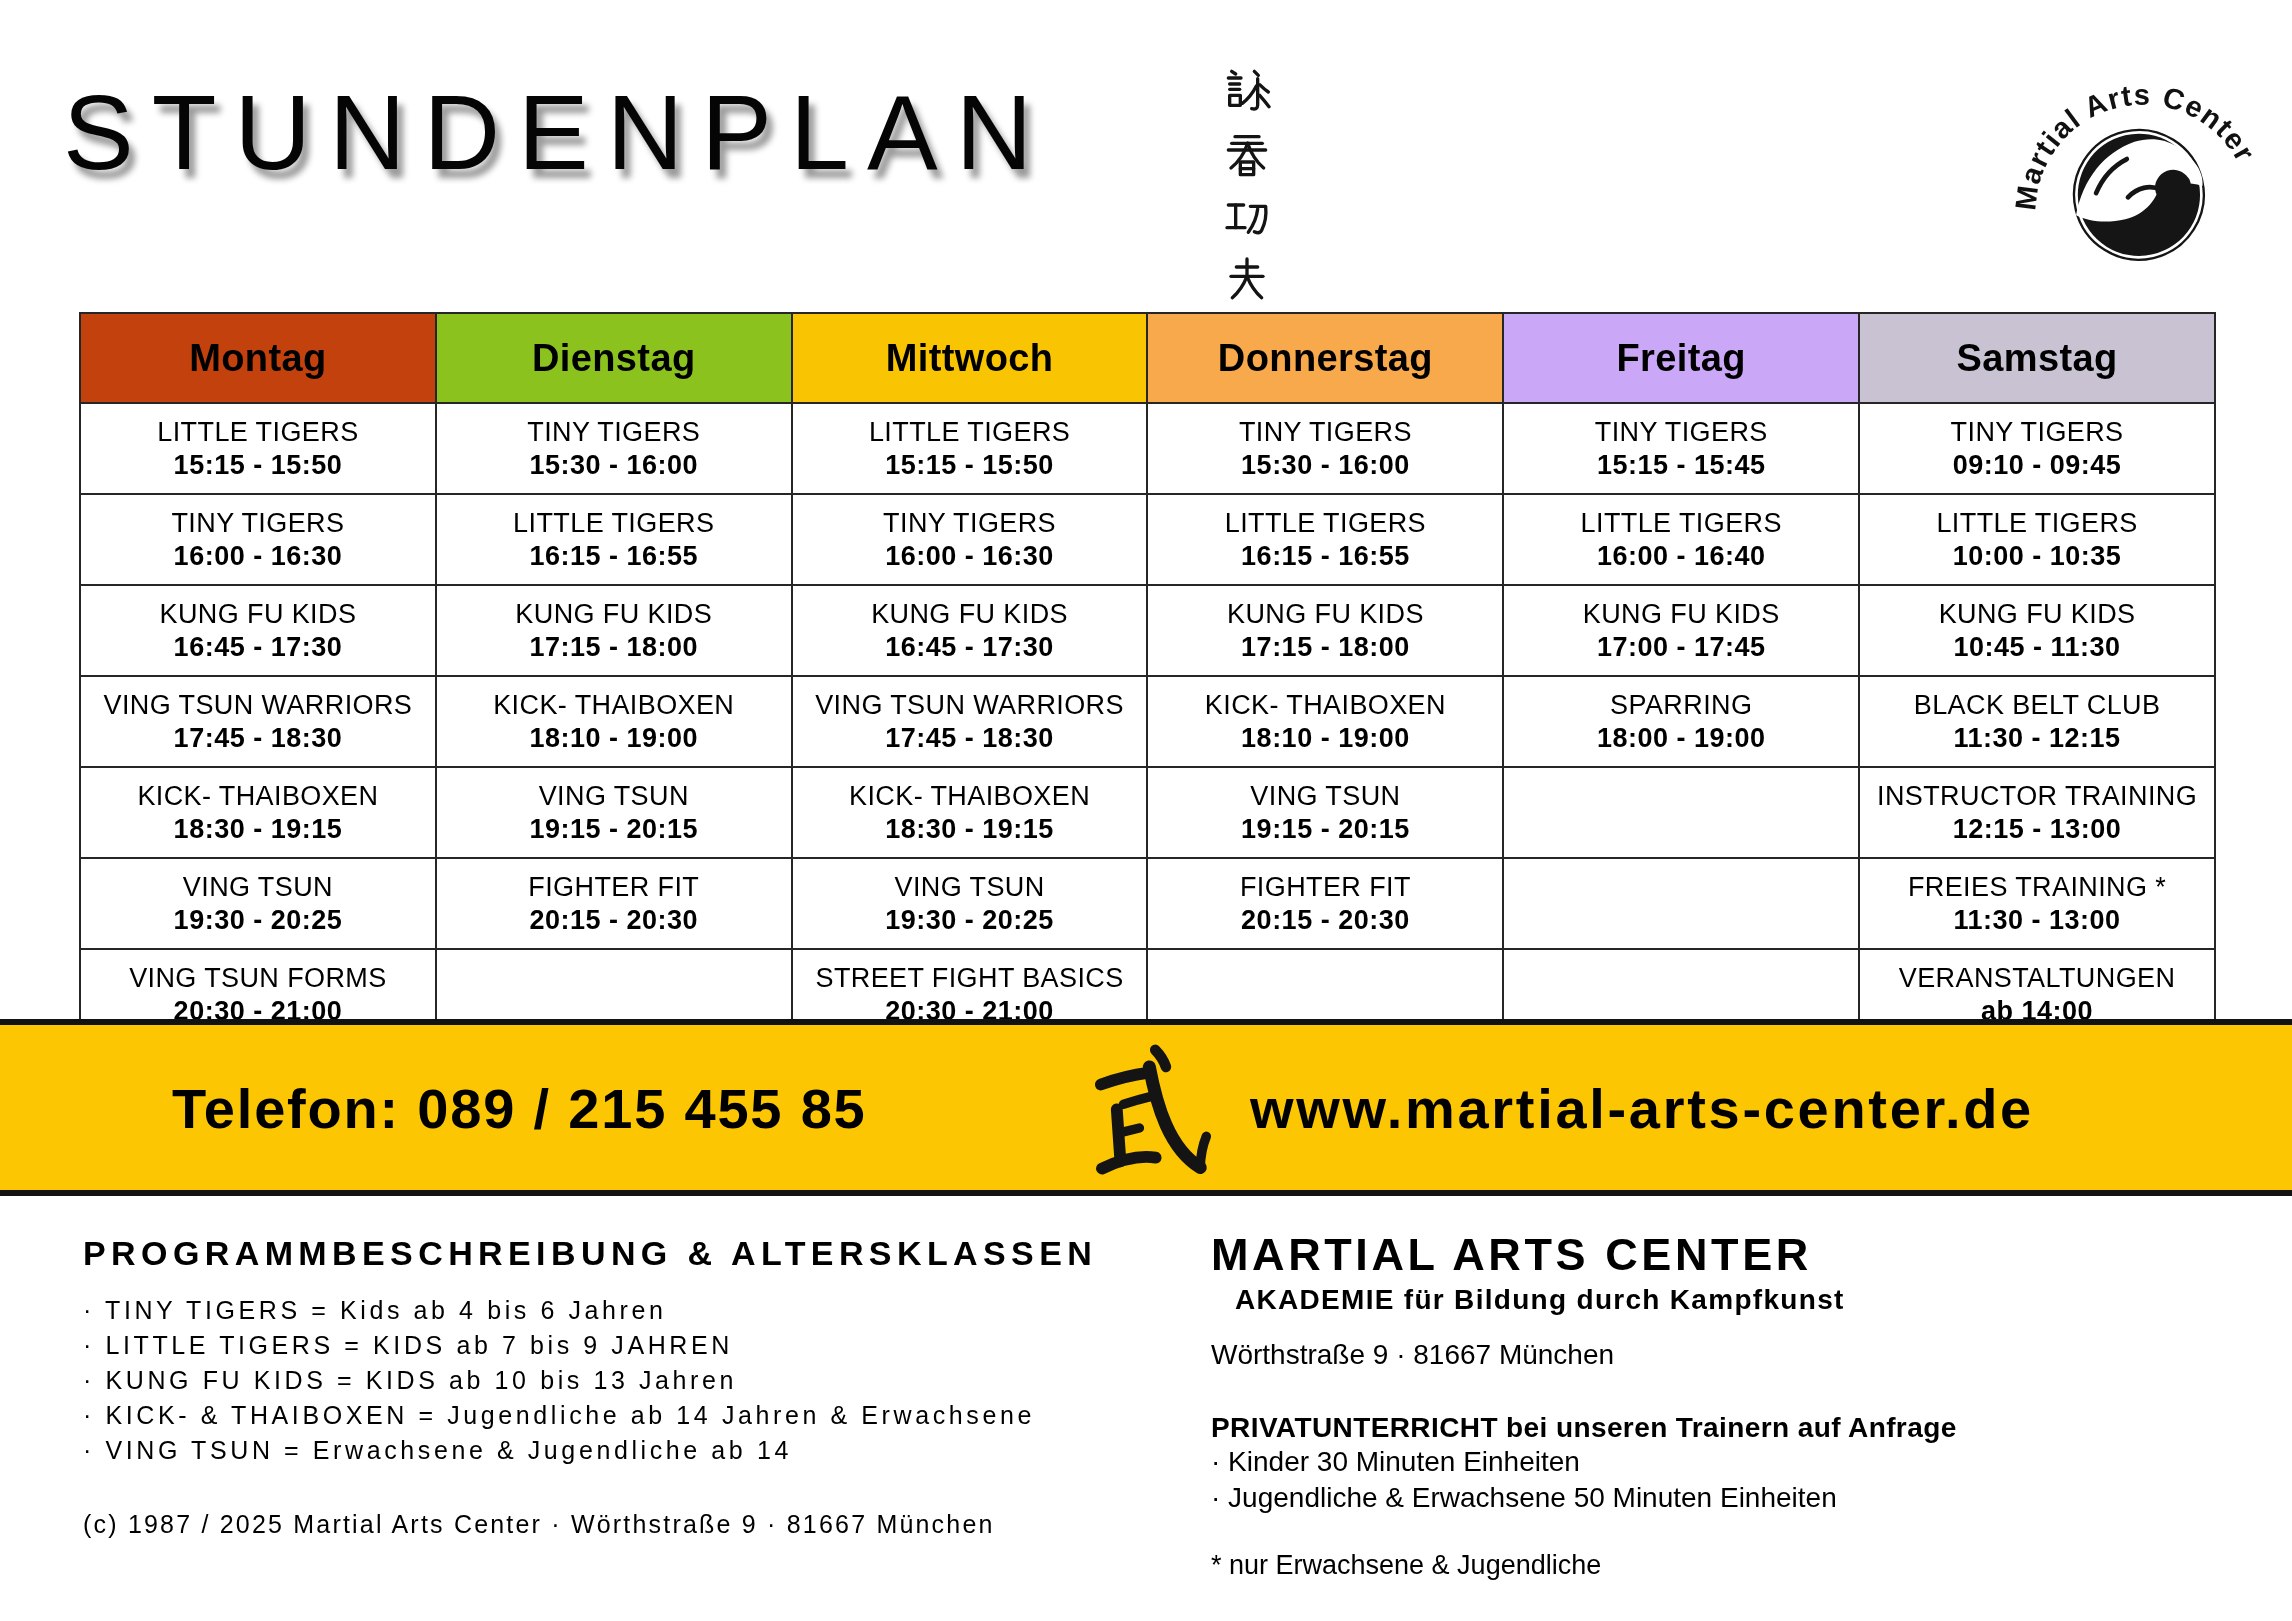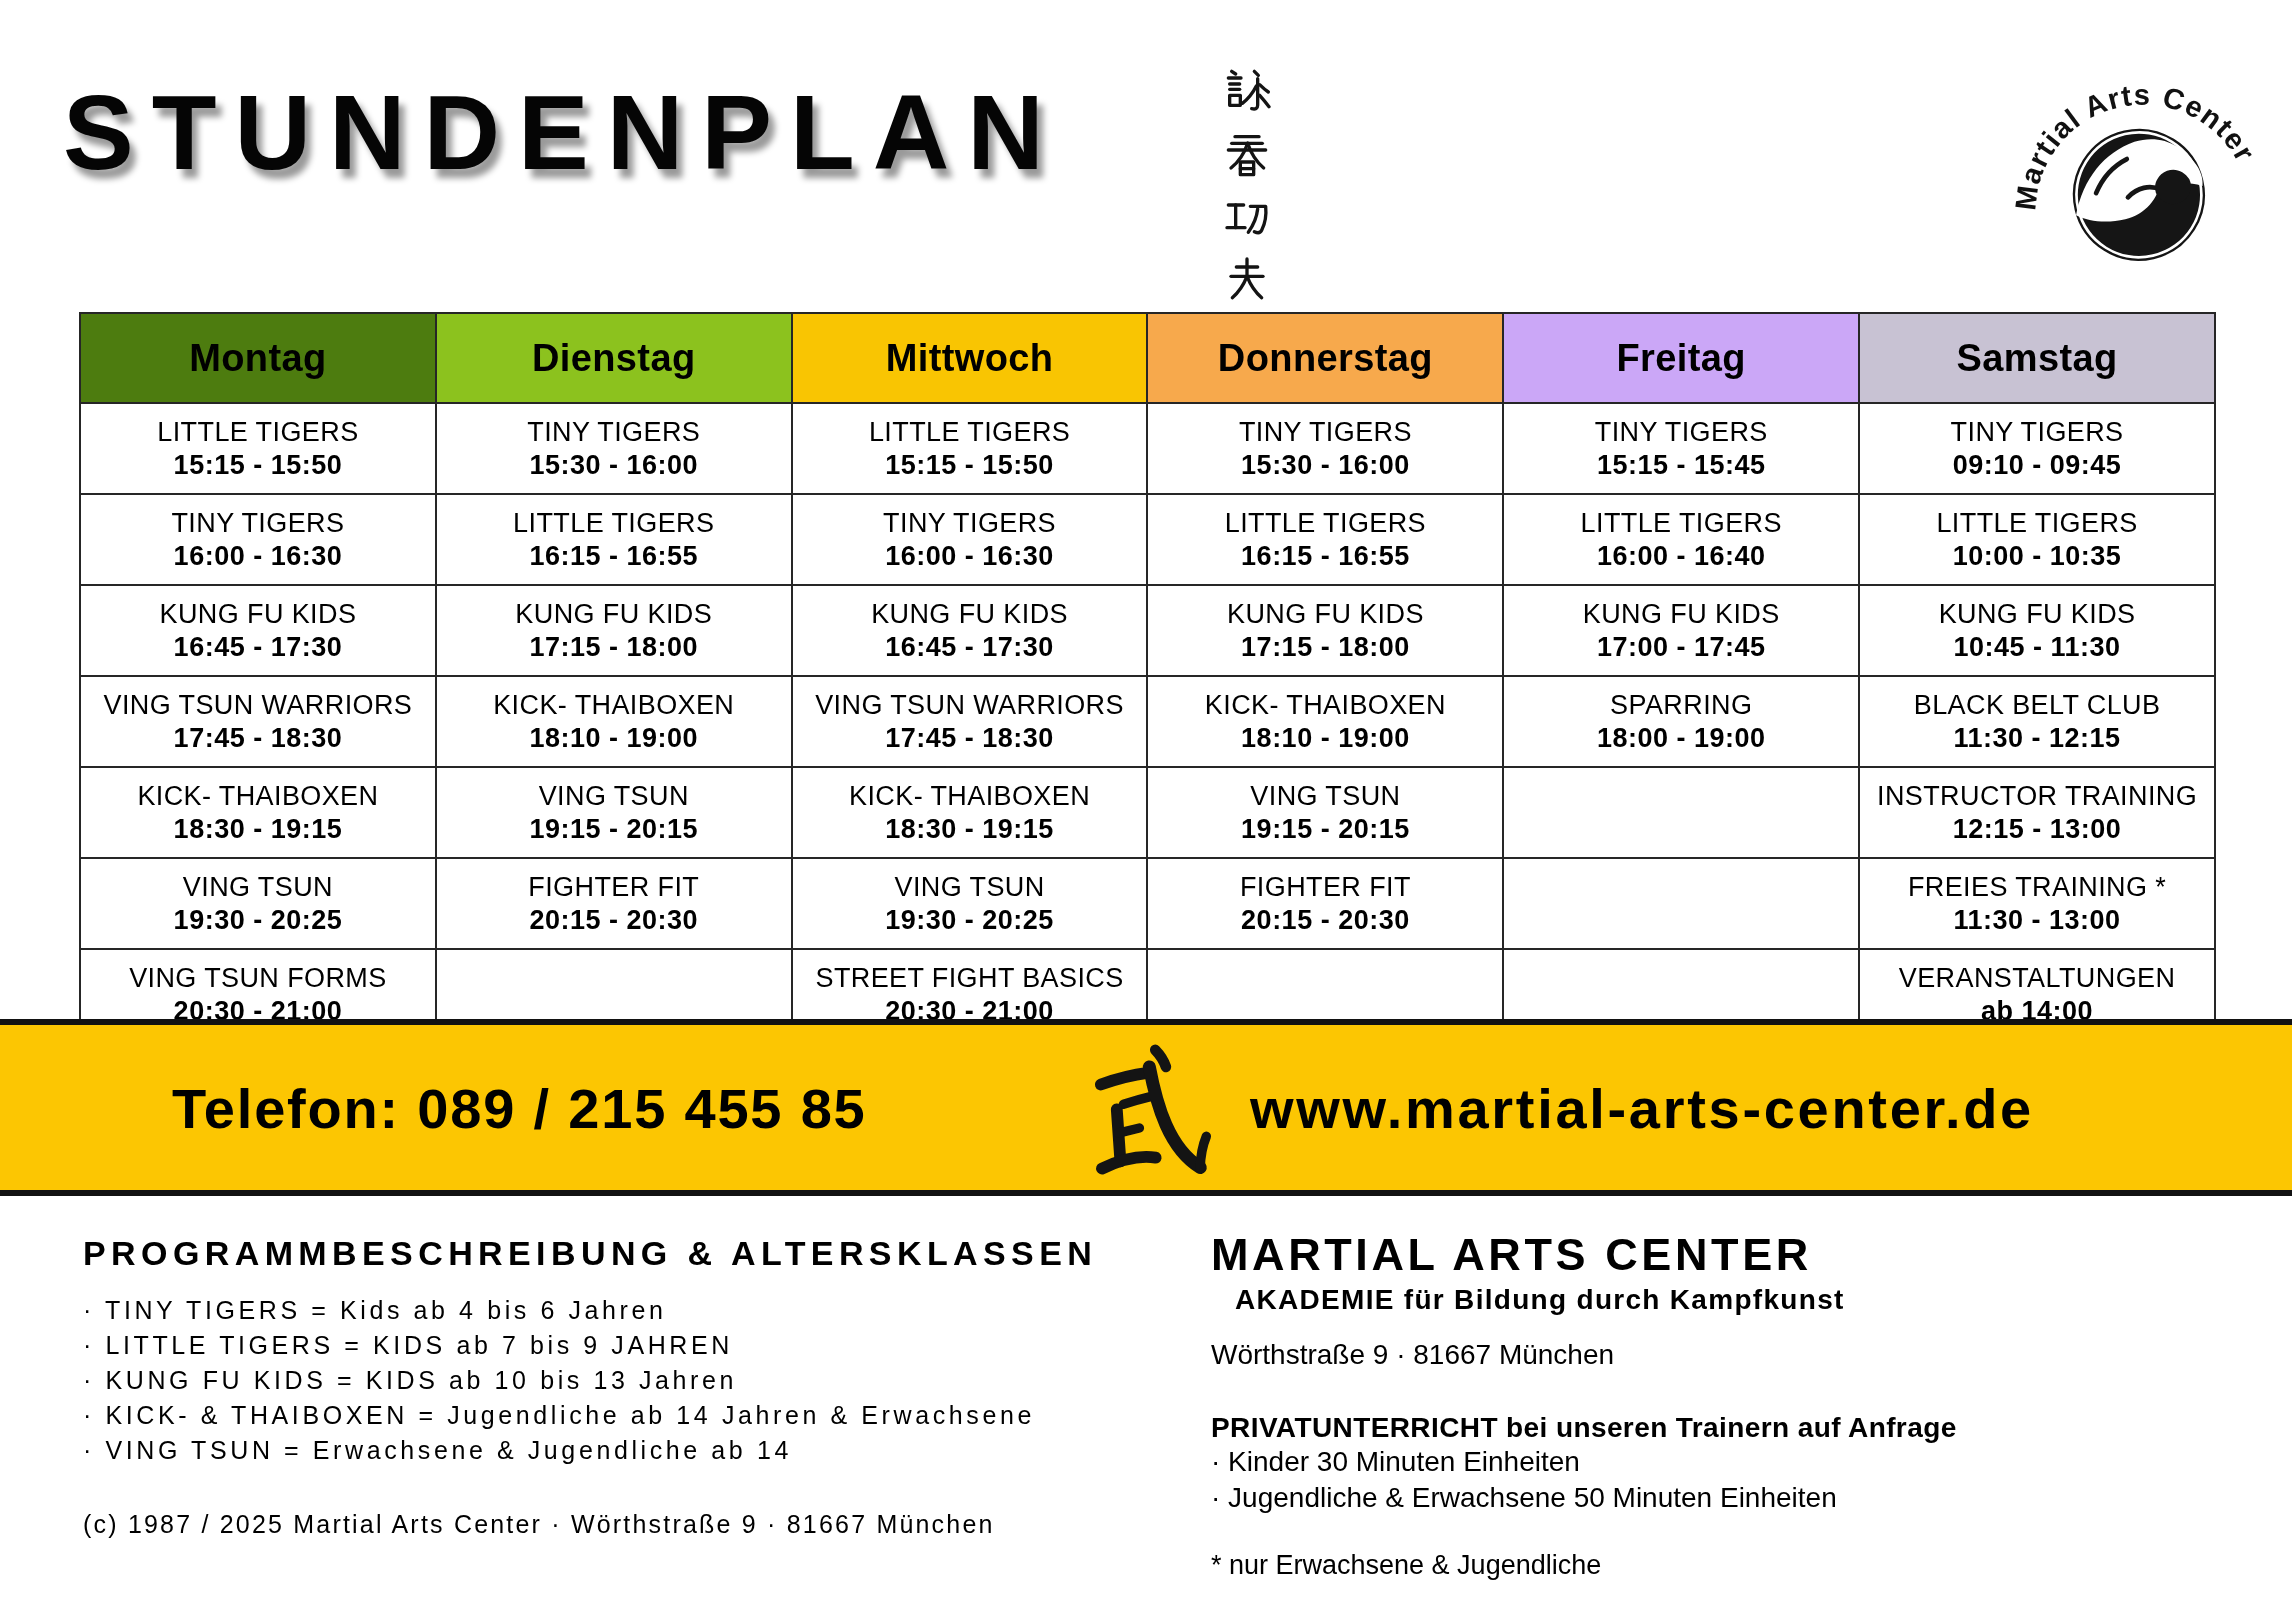--- a/index.html
+++ b/index.html
@@ -3,21 +3,21 @@
 <meta charset="utf-8">
 <style>
   html,body{margin:0;padding:0;background:#e8e8e8;}
   .page{
     position:relative; width:2293px; height:1621px; background:#ffffff;
     font-family:"Liberation Sans", sans-serif; color:#000; overflow:hidden;
   }
   
   .title{
     position:absolute; left:63px; top:79px;
-    font-size:106px; font-weight:bold; letter-spacing:18px; line-height:1;
+    font-size:106px; font-weight:normal; letter-spacing:18px; line-height:1;
     color:#050505; text-shadow:6.3px 9px 6.3px rgba(0,0,0,0.40);
     white-space:nowrap;
   }
   .cjk-column{
     position:absolute; left:1220px; top:68px; width:54px;
     display:flex; flex-direction:column; gap:14.3px; align-items:center;
   }
   .cjk-column svg{display:block;}
   .cjk-stroke{stroke:#141414; stroke-width:5; fill:none; stroke-linecap:round; stroke-linejoin:round;}
   .logo{position:absolute; left:2004px; top:52px; width:269px; height:235px;}
@@ -135,21 +135,21 @@
         <path d="M96,140 C106,126 120,116 136,112" stroke="#151515" stroke-width="5" fill="none" stroke-linecap="round"></path>
         <path d="M128,152 C140,144 154,144 164,152" stroke="#151515" stroke-width="5" fill="none" stroke-linecap="round"></path>
         <path d="M168,136 C180,130 192,136 196,148 C198,158 192,168 180,170 C170,172 160,164 158,154 C158,144 162,140 168,136 Z" fill="#151515"></path>
       </g>
     </g>
   </svg>
 
   <table class="schedule">
     <thead>
       <tr>
-          <th style="background: #4d7c0f;">Montag</th>
+          <th style="background: #c2410c;">Montag</th>
           <th style="background: rgb(140, 194, 30);">Dienstag</th>
           <th style="background: rgb(249, 197, 2); margin-top: 30px;">Mittwoch</th>
           <th style="background: rgb(247, 169, 76);">Donnerstag</th>
           <th style="background: rgb(203, 167, 247);">Freitag</th>
           <th style="background: rgb(200, 194, 211);">Samstag</th>
         </tr>
     </thead>
     <tbody>
         <tr>
           <td>

